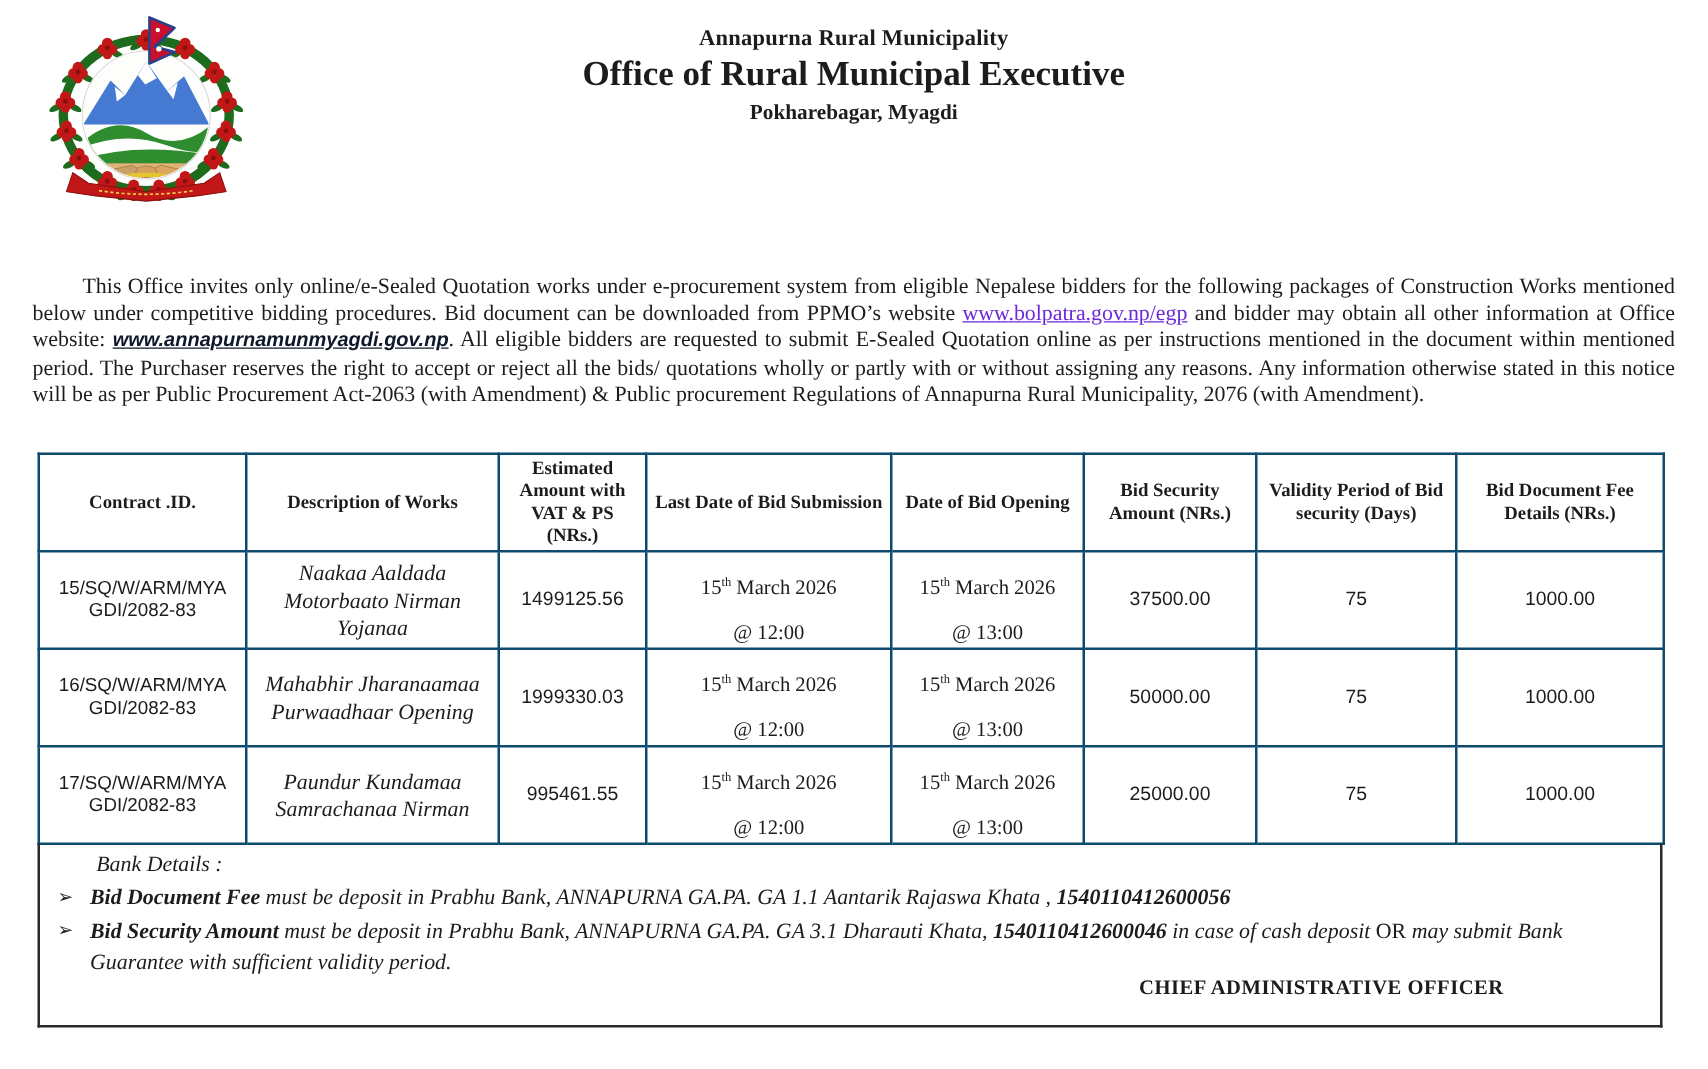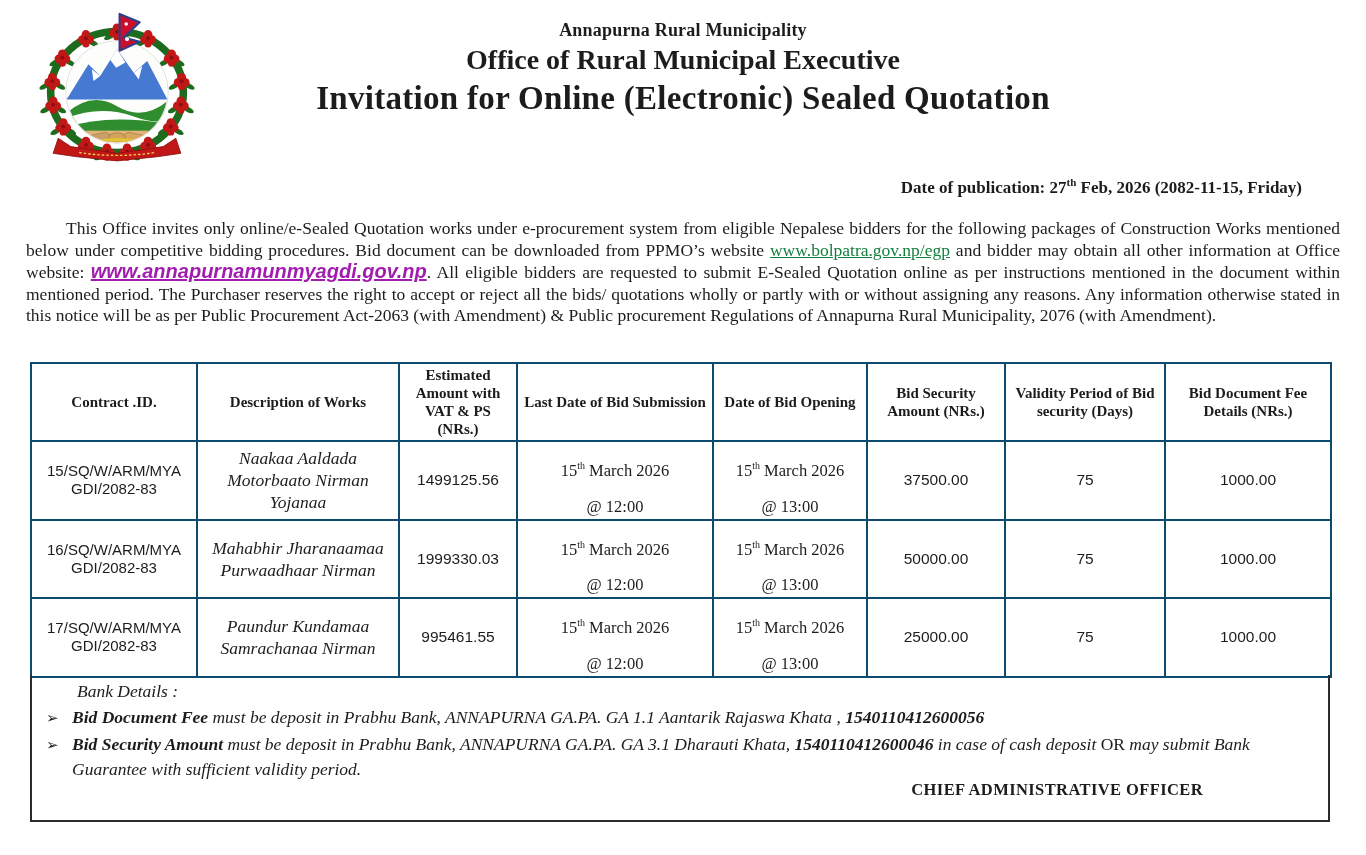--- a/index.html
+++ b/index.html
@@ -23,24 +23,24 @@
   .pub-date { position:absolute; top:176px; left:0; width:1302px; text-align:right;
               font-size:17px; font-weight:bold; }
   .pub-date sup { font-size:11px; }
 
   
   .intro {
     position:absolute; top:218px; left:26px; width:1314px;
     font-size:17.5px; line-height:21.5px; text-align:justify;
     text-indent:40px;
   }
-  .link-serif { color:#15803d; text-decoration:underline; cursor:pointer; }
-  .link-sans  { color:#a21caf; text-decoration:underline; cursor:pointer;
+  .link-serif { color:#6d28d9; text-decoration:underline; cursor:pointer; }
+  .link-sans  { color:#0f172a; text-decoration:underline; cursor:pointer;
                 font-family:"Liberation Sans", sans-serif;
-                font-style:italic; font-weight:bold; font-size:20px; }
+                font-style:italic; font-weight:bold; font-size:16px; }
 
   
   .quot-table {
     position:absolute; top:362px; left:30px;
     border-collapse:collapse; table-layout:fixed; width:1300px;
     border:2px solid #2b2b2b;
   }
   .quot-table th, .quot-table td {
     border:2px solid #0c4a6e; vertical-align:middle; text-align:center;
     padding:2px 4px; overflow:hidden;
@@ -139,24 +139,23 @@
       </g>
 
       <path d="M30,150 L45,160 L100,168 L155,160 L170,150 L176,168 L148,172 L100,177 L52,172 L24,168 Z" fill="#c21717" stroke="#8a0f0f" stroke-width="1"></path>
       <path d="M55,167 Q100,174 145,167" stroke="#f2d24a" stroke-width="1.6" stroke-dasharray="3 2.4" fill="none"></path>
     </svg>
   </div>
 
   <div class="header-center">
     <div class="h-muni">Annapurna Rural Municipality</div>
     <div class="h-office">Office of Rural Municipal Executive</div>
-    <div class="h-title">Invitation for Online (Electronic) Sealed Quotation</div>
+    <div class="h-addr">Pokharebagar, Myagdi</div>
   </div>
 
-  <div class="pub-date"><span>Date of publication: 27</span><sup>th</sup><span> Feb, 2026 (2082-11-15, Friday)</span></div>
 
   <p class="intro"><span>This Office invites only online/e-Sealed Quotation works under e-procurement system from eligible Nepalese bidders for the following packages of Construction Works mentioned below under competitive bidding procedures. Bid document can be downloaded from PPMO’s website </span><a class="link-serif">www.bolpatra.gov.np/egp</a><span> and bidder may obtain all other information at Office website: </span><a class="link-sans">www.annapurnamunmyagdi.gov.np</a><span>. All eligible bidders are requested to submit E-Sealed Quotation online as per instructions mentioned in the document within mentioned period. The Purchaser reserves the right to accept or reject all the bids/ quotations wholly or partly with or without assigning any reasons. Any information otherwise stated in this notice will be as per Public Procurement Act-2063 (with Amendment) &amp; Public procurement Regulations of Annapurna Rural Municipality, 2076 (with Amendment).</span></p>
 
   <table class="quot-table">
     <colgroup>
       <col style="width:166px">
         <col style="width:202px">
         <col style="width:118px">
         <col style="width:196px">
       <col style="width:154px">
@@ -188,21 +187,21 @@
         <td class="cell-date">
           <span class="date-line"><span>15</span><sup>th</sup><span> March 2026</span></span>
           <span class="time-line">@ 13:00</span>
         </td>
         <td class="cell-num">37500.00</td>
         <td class="cell-num">75</td>
         <td class="cell-num">1000.00</td>
       </tr>
       <tr>
         <td class="cell-id">16/SQ/W/ARM/MYAGDI/2082-83</td>
-        <td class="cell-desc">Mahabhir Jharanaamaa Purwaadhaar Nirman</td>
+        <td class="cell-desc">Mahabhir Jharanaamaa Purwaadhaar Opening</td>
         <td class="cell-num">1999330.03</td>
         <td class="cell-date">
           <span class="date-line"><span>15</span><sup>th</sup><span> March 2026</span></span>
           <span class="time-line">@ 12:00</span>
         </td>
         <td class="cell-date">
           <span class="date-line"><span>15</span><sup>th</sup><span> March 2026</span></span>
           <span class="time-line">@ 13:00</span>
         </td>
         <td class="cell-num">50000.00</td>

